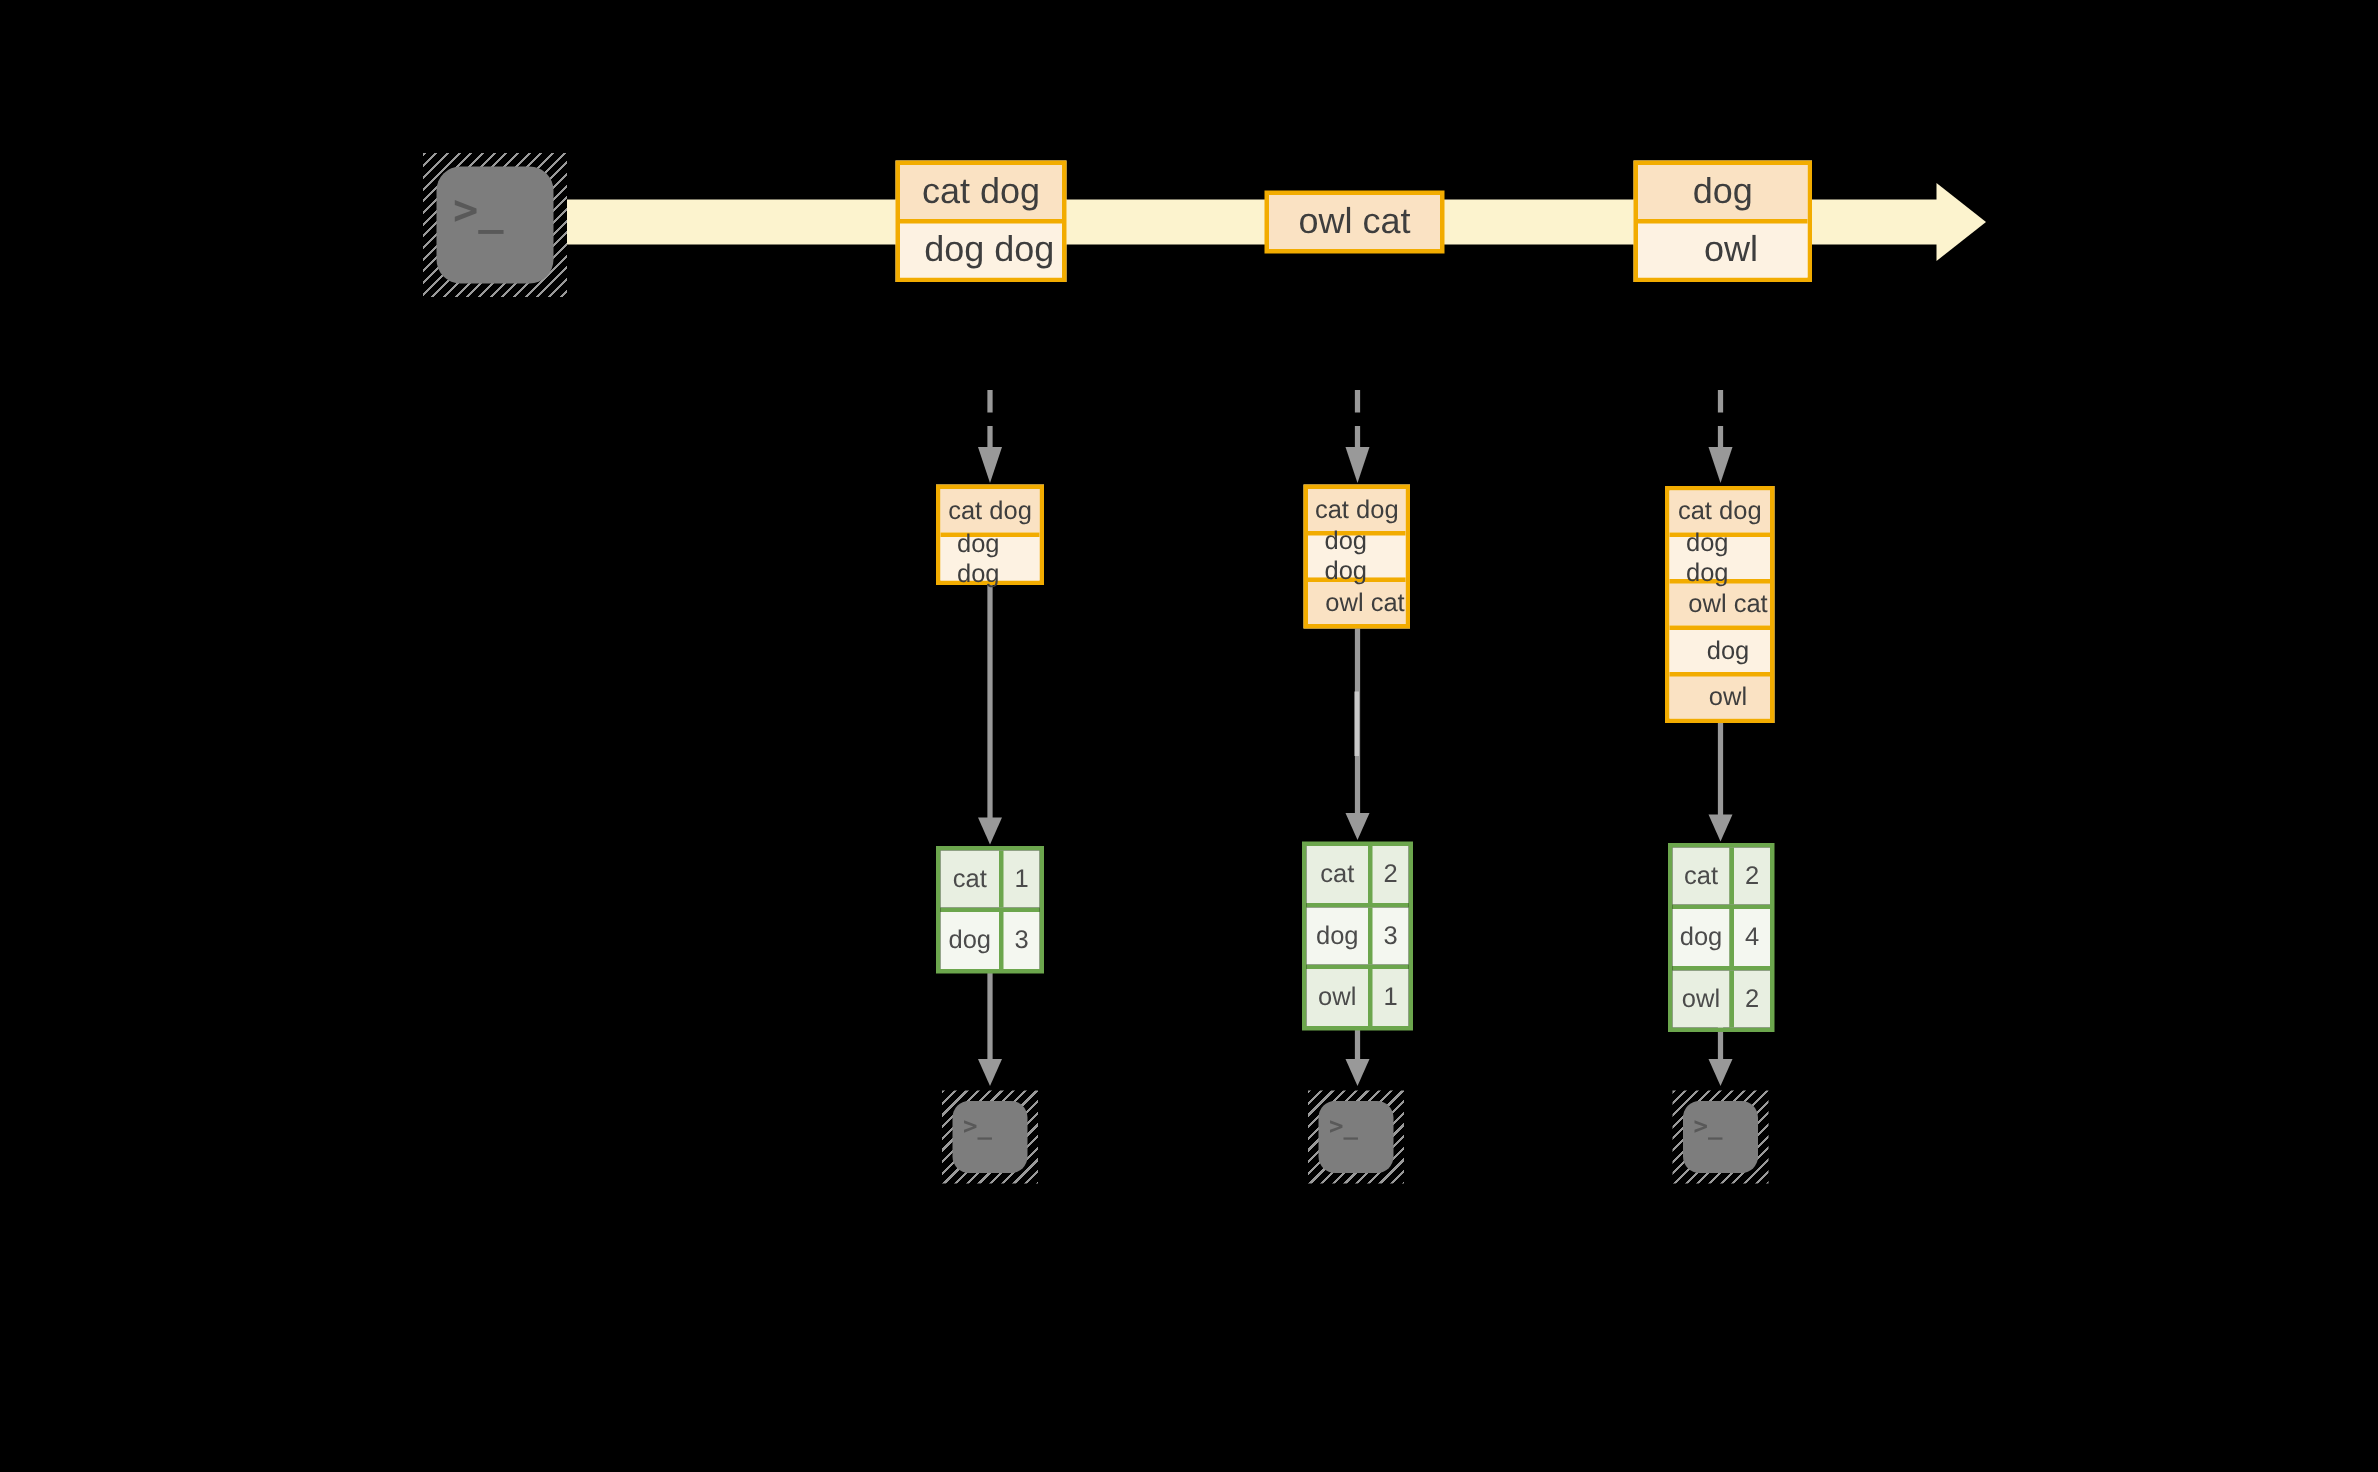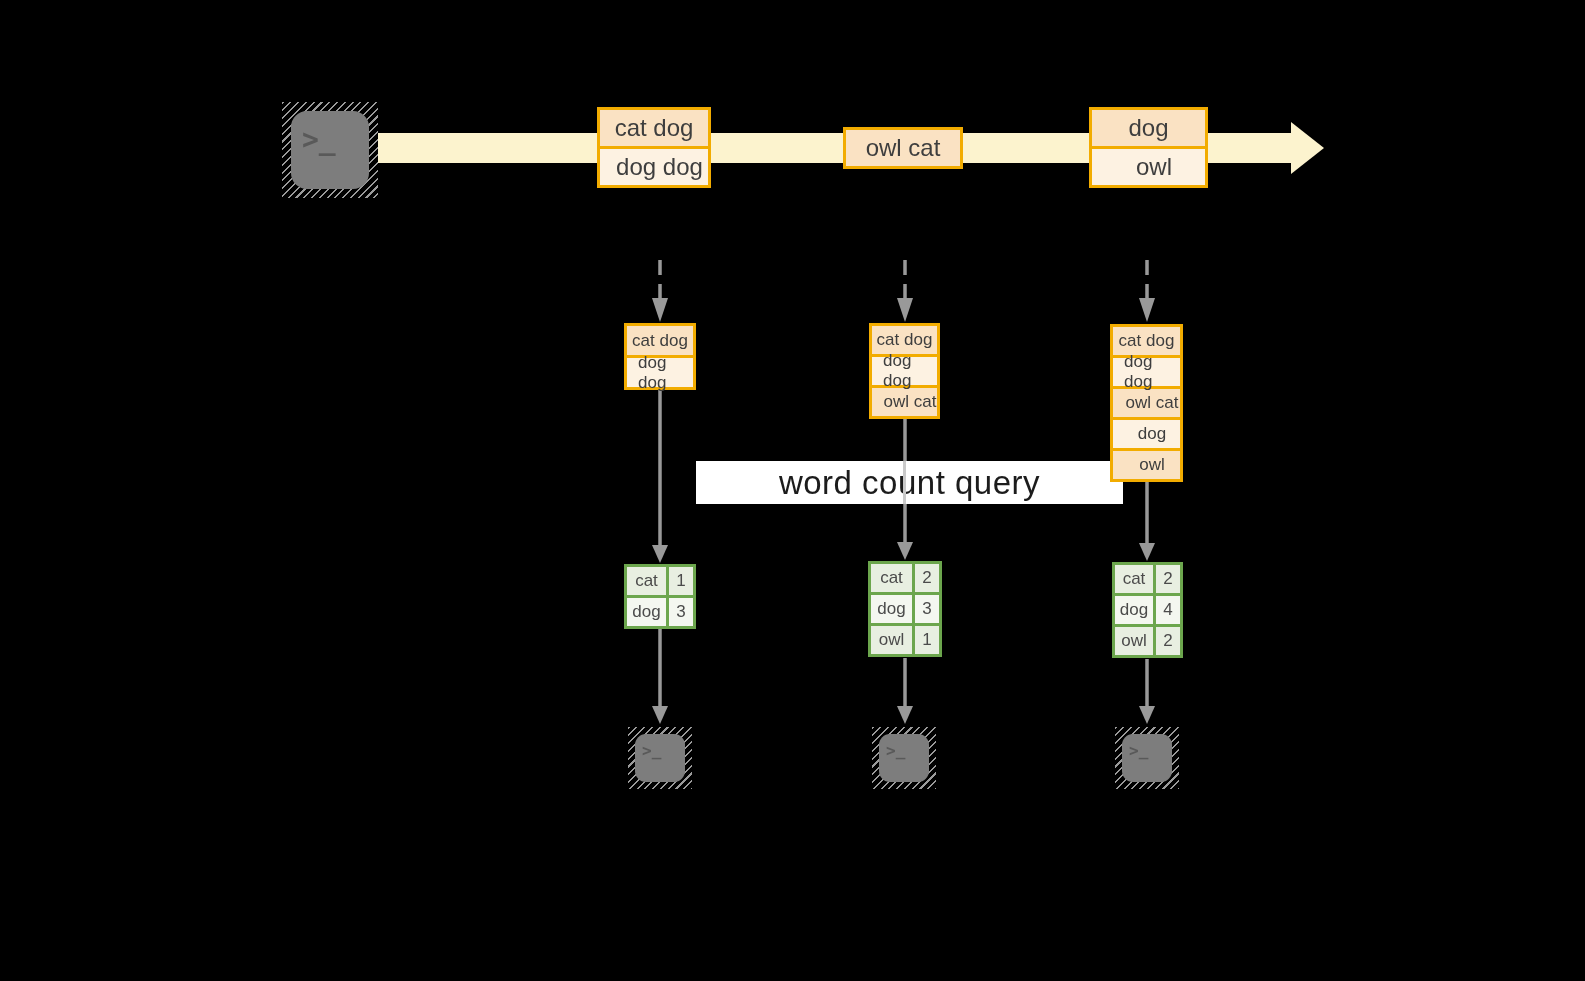--- a/index.html
+++ b/index.html
@@ -42,21 +42,21 @@
   .obox.small .row{font-size:17px;}
   
   .gtable{
     position:absolute;border:3px solid #6CA64D;box-sizing:border-box;z-index:2;
   }
   .gtable .grow{display:flex;}
   .gtable .grow + .grow{border-top:3px solid #6CA64D;}
   .gtable .grow:nth-child(odd) .cell{background:#E8EFE1;}
   .gtable .grow:nth-child(even) .cell{background:#F4F7F0;}
   .gtable .cell{
-    display:flex;align-items:center;justify-content:center;height:28px;
+    display:flex;align-items:center;justify-content:center;height:38px;
     color:#4b4b4b;font-size:17px;
   }
   .gtable .word{flex:1;}
   .gtable .num{width:24px;border-left:3px solid #6CA64D;}
   
   .conn{position:absolute;z-index:0;}
   
   .banner{
     position:absolute;background:#FFFFFF;z-index:5;
     display:flex;align-items:center;justify-content:center;
@@ -116,23 +116,20 @@
     <div class="row" style="height:28px">owl cat</div>
   </div>
   <div class="obox small z7" style="left:1110px;top:324px;width:73px;">
     <div class="row" style="height:28px">cat dog</div>
     <div class="row" style="height:28px">dog dog</div>
     <div class="row" style="height:28px">owl cat</div>
     <div class="row" style="height:28px">dog</div>
     <div class="row" style="height:28px">owl</div>
   </div>
 
-  <div class="banner" style="left:696px;top:461px;width:427px;height:43px;">
-    <span class="label">word count query</span>
-  </div>
   <div class="line-over-banner" style="left:903px;top:461px;width:3px;height:43px;"></div>
 
   <svg class="conn" style="left:649px;top:390px;" width="22" height="175">
     <line x1="11" y1="0" x2="11" y2="157" stroke="#999" stroke-width="3.5"></line>
     <polygon points="3,155 19,155 11,173" fill="#999"></polygon>
   </svg>
   <svg class="conn" style="left:894px;top:419px;" width="22" height="143">
     <line x1="11" y1="0" x2="11" y2="125" stroke="#999" stroke-width="3.5"></line>
     <polygon points="3,123 19,123 11,141" fill="#999"></polygon>
   </svg>

